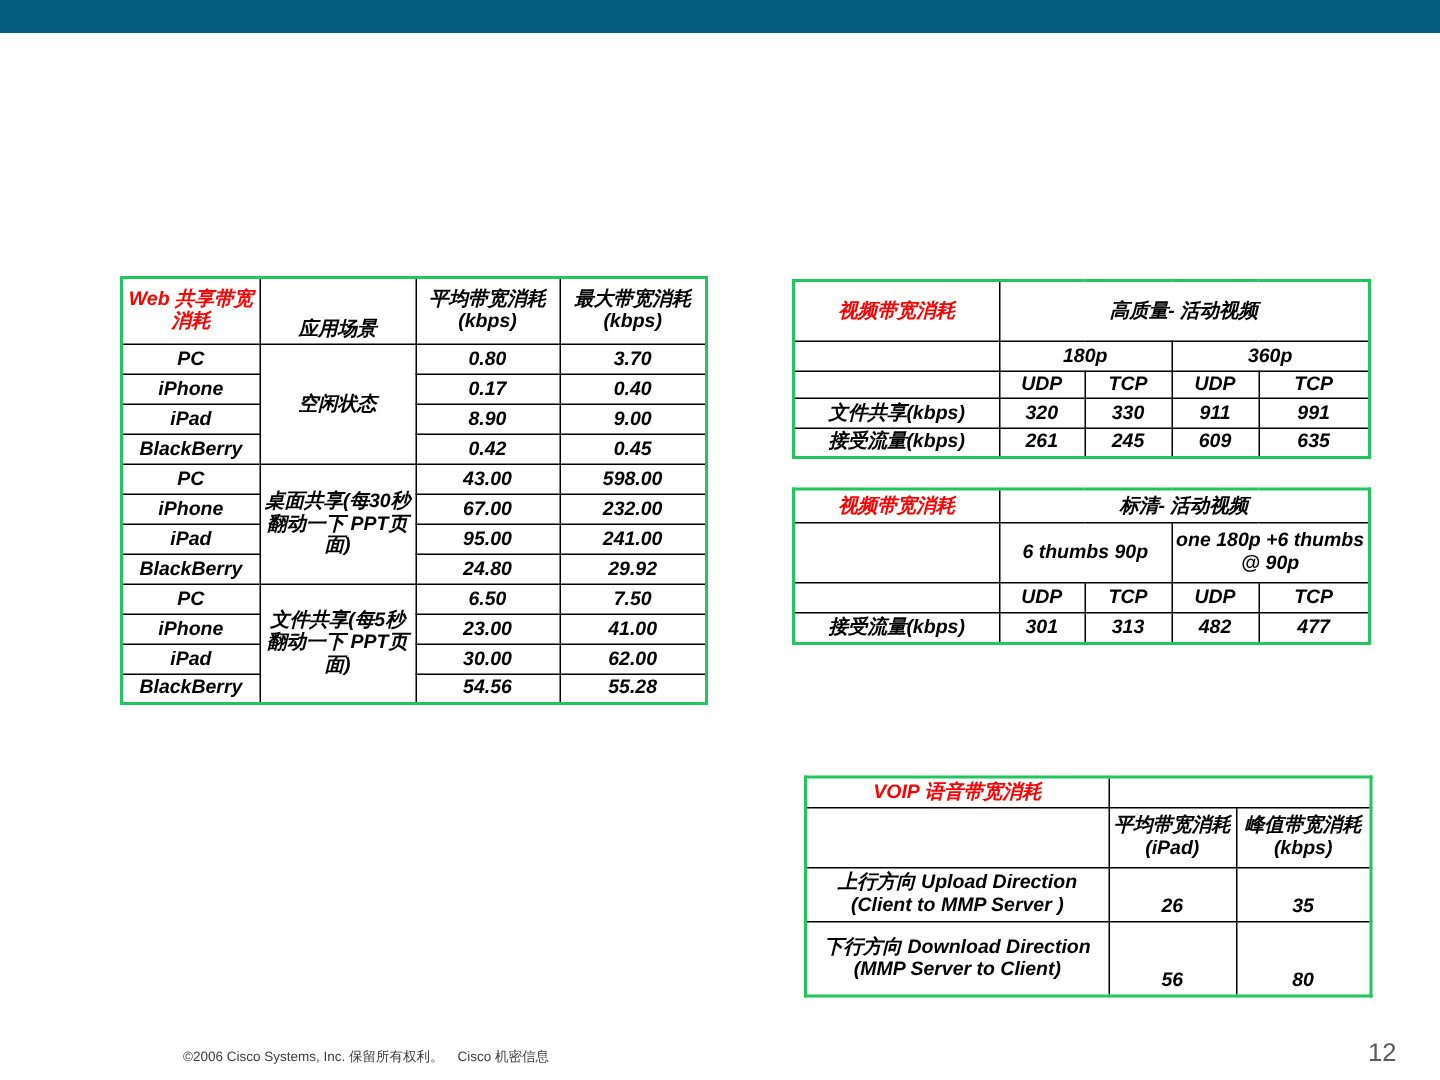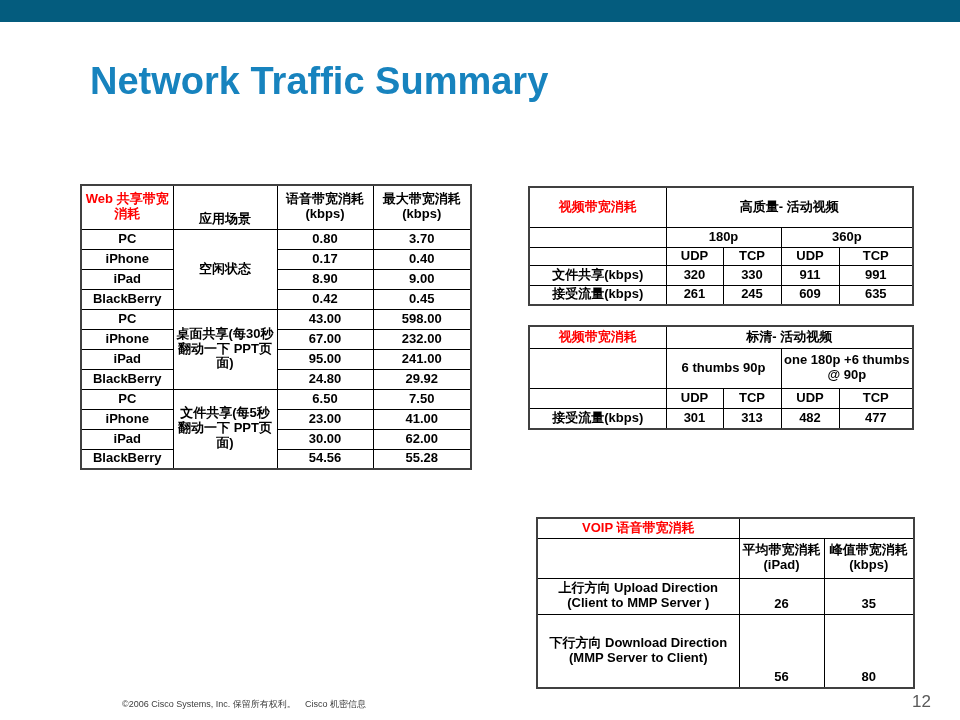--- a/index.html
+++ b/index.html
@@ -3,61 +3,60 @@
 <meta charset="utf-8">
 <style>
   html,body{margin:0;padding:0;}
   .slide{position:relative;width:960px;height:720px;background:#ffffff;overflow:hidden;
          font-family:"Liberation Sans",sans-serif;}
   .topbar{position:absolute;left:0;top:0;width:960px;height:22px;background:#045C7E;}
   .title{position:absolute;left:90px;top:60px;margin:0;font-size:38px;font-weight:bold;
          color:#1783BE;letter-spacing:0px;font-family:"Liberation Sans",sans-serif;}
 
   table.tbl{position:absolute;border-collapse:collapse;table-layout:fixed;
-            border:2px solid #404040;font-family:"Liberation Sans",sans-serif;
-            font-weight:bold;color:#000;}
+            border:2px solid #22c55e;font-family:"Liberation Sans",sans-serif;
+            font-weight:bold;font-style:italic;color:#000;}
   table.tbl td{border:1px solid #000;text-align:center;vertical-align:middle;
                padding:0 2px;font-size:13px;line-height:1.15;overflow:hidden;}
   .red{color:#FF0000;}
   .vb{vertical-align:bottom !important;padding-bottom:2px !important;}
 
   #web-table{left:80px;top:184px;width:390px;}
   #video-hq-table{left:528px;top:186px;width:384px;}
   #video-sd-table{left:528px;top:325px;width:384px;}
   #voip-table{left:536px;top:517px;width:377px;}
 
   .h18{height:18px;} .h20{height:20px;} .h21{height:21px;} .h22{height:22px;}
-  .h36{height:36px;padding-left:33px;} .h40{height:40px;} .h44{height:44px;} .h62{height:74px;}
+  .h36{height:36px;padding-left:33px;} .h40{height:40px;} .h44{height:44px;} .h62{height:50px;}
 
   .footer-text{position:absolute;top:698px;font-size:9px;color:#3d3d3d;
                font-family:"Liberation Sans",sans-serif;}
   #footer-copyright{left:122px;}
   #footer-confidential{left:305px;}
   .page-number{position:absolute;left:912px;top:692px;font-size:17px;color:#595959;
                font-family:"Liberation Sans",sans-serif;}
 </style>
 </head>
 <body>
 
 <div class="slide">
   <div class="topbar"></div>
-  <h1 class="title">Network Traffic Summary</h1>
 
   <table class="tbl" id="web-table">
     <colgroup>
         <col style="width:92px">
         <col style="width:104px">
         <col style="width:96px">
         <col style="width:98px">
       </colgroup>
     <tbody>
         <tr class="h44">
       <td class="red">Web 共享带宽消耗</td>
       <td class="vb">应用场景</td>
-      <td>语音带宽消耗 (kbps)</td>
+      <td>平均带宽消耗 (kbps)</td>
       <td>最大带宽消耗 (kbps)</td>
     </tr>
     <tr class="h20">
       <td>PC</td>
       <td rowspan="4">空闲状态</td>
       <td>0.80</td>
       <td>3.70</td>
     </tr>
     <tr class="h20">
       <td>iPhone</td>

